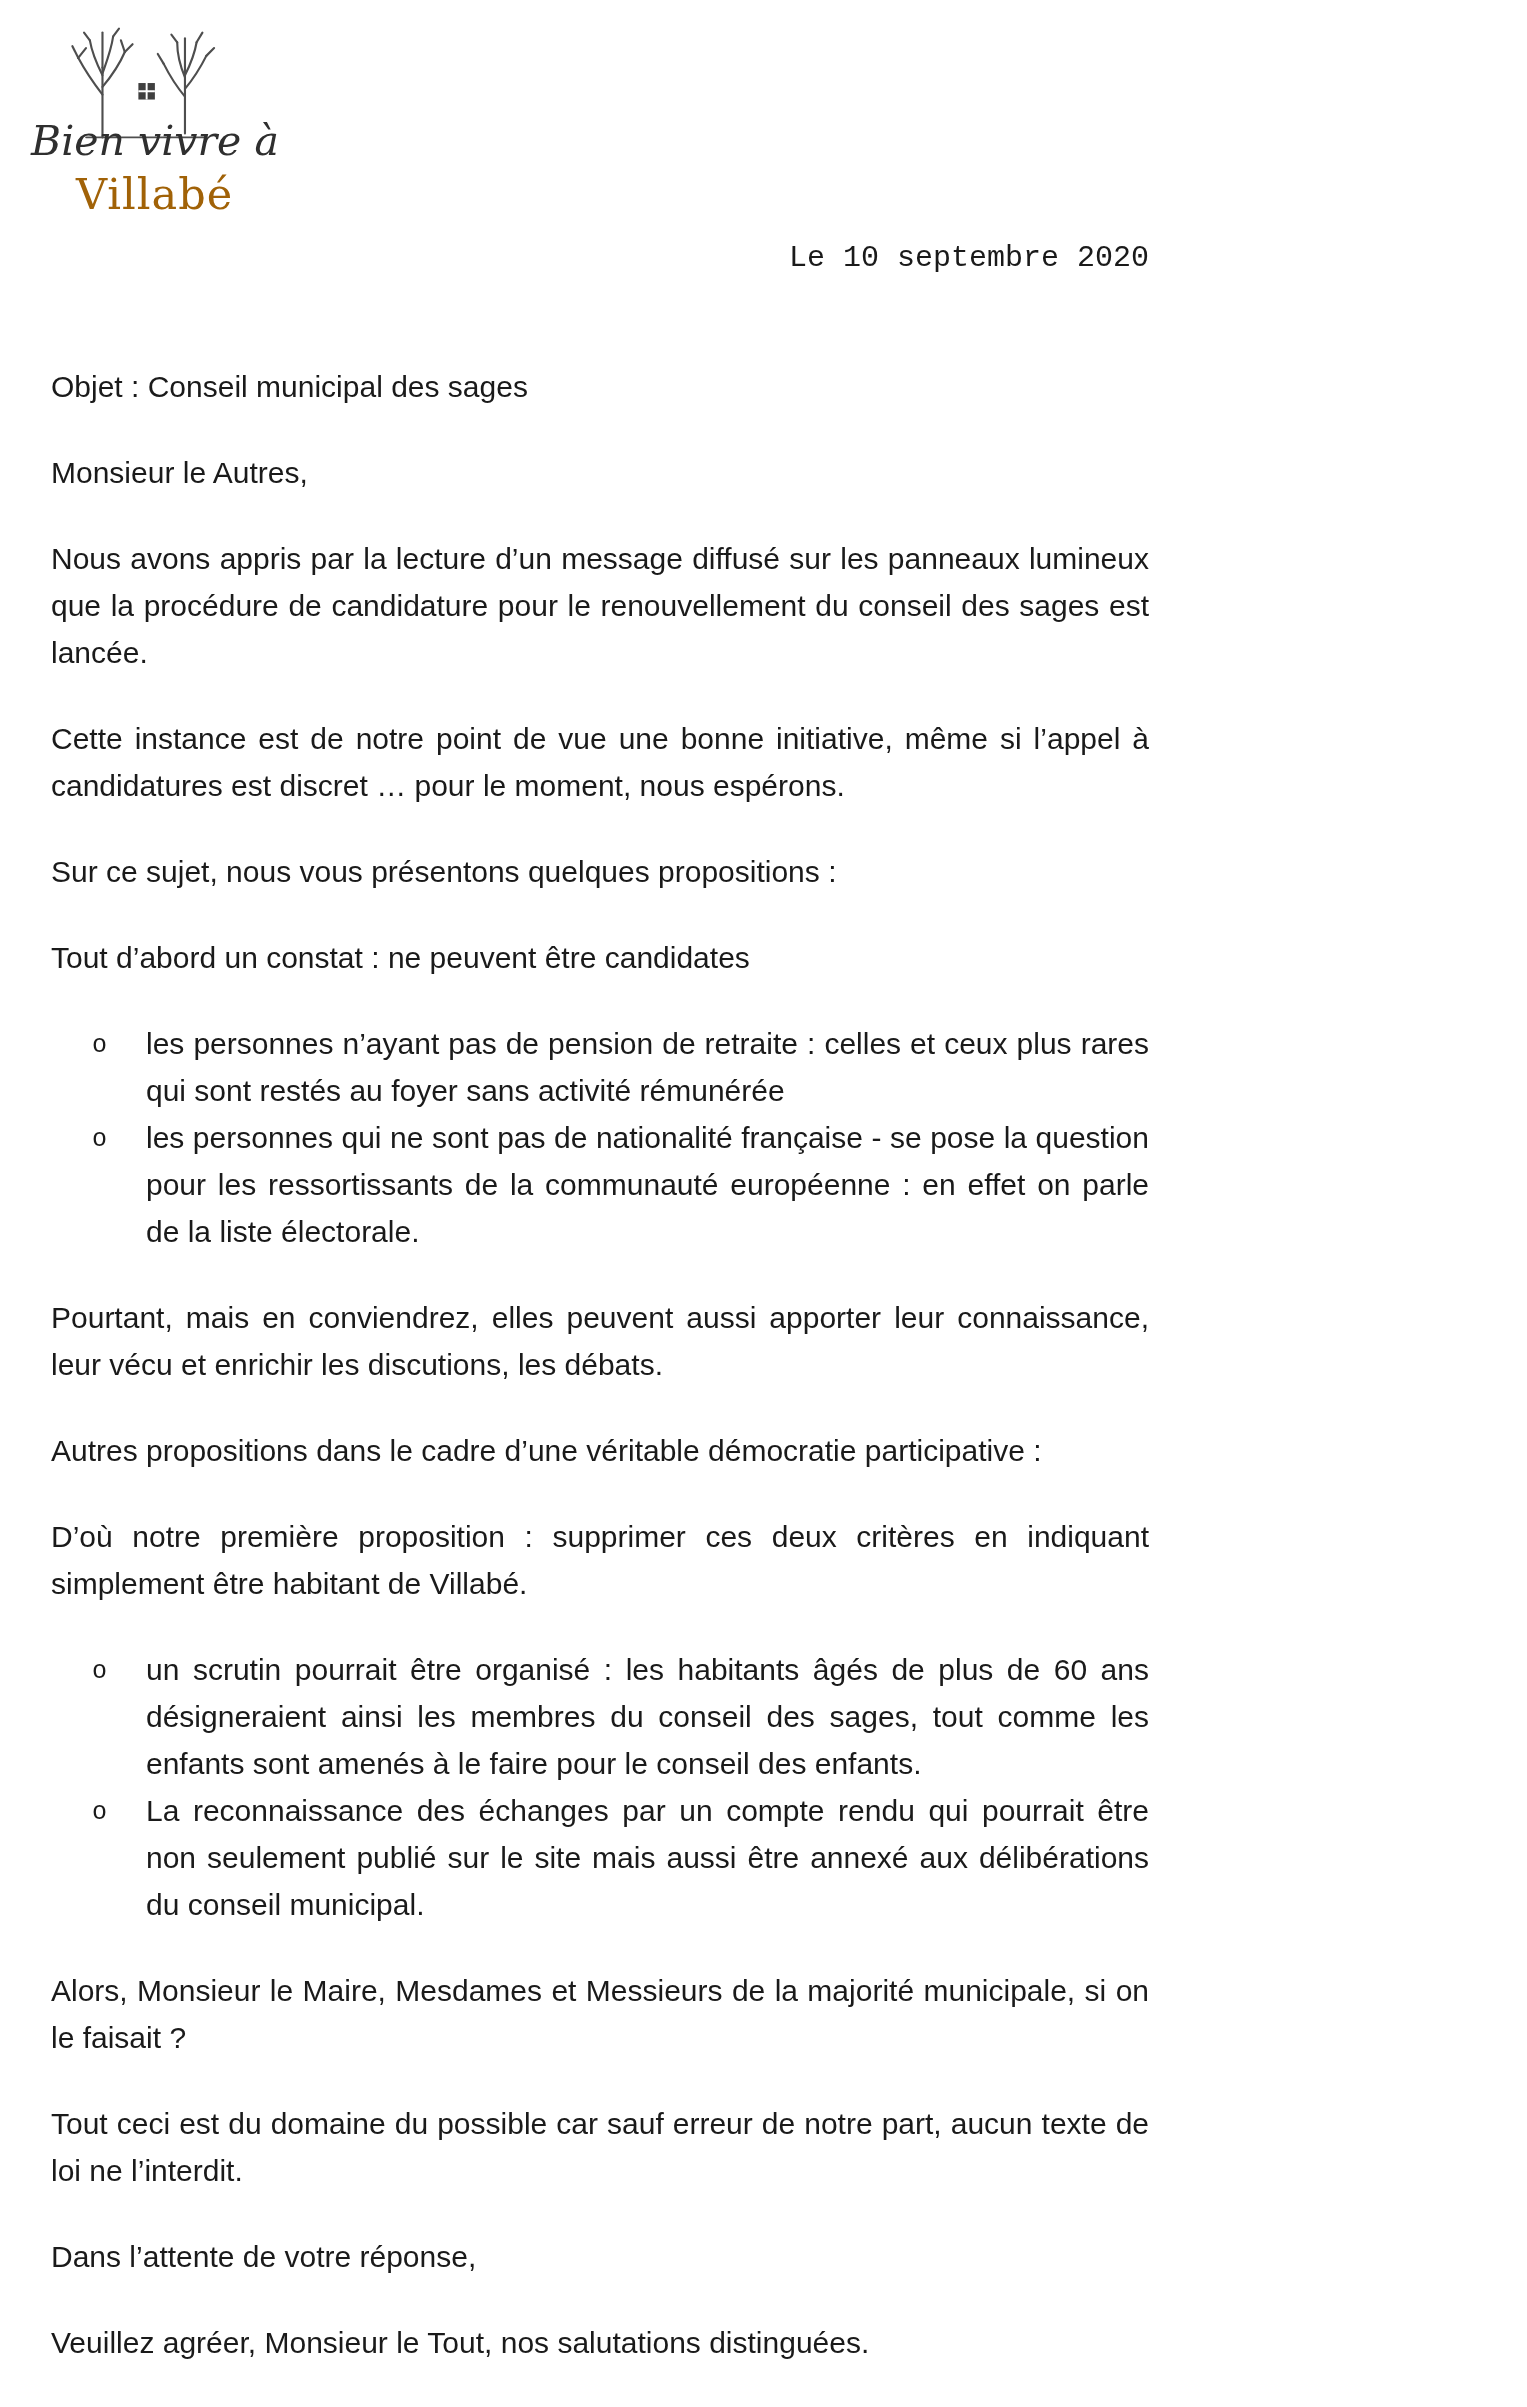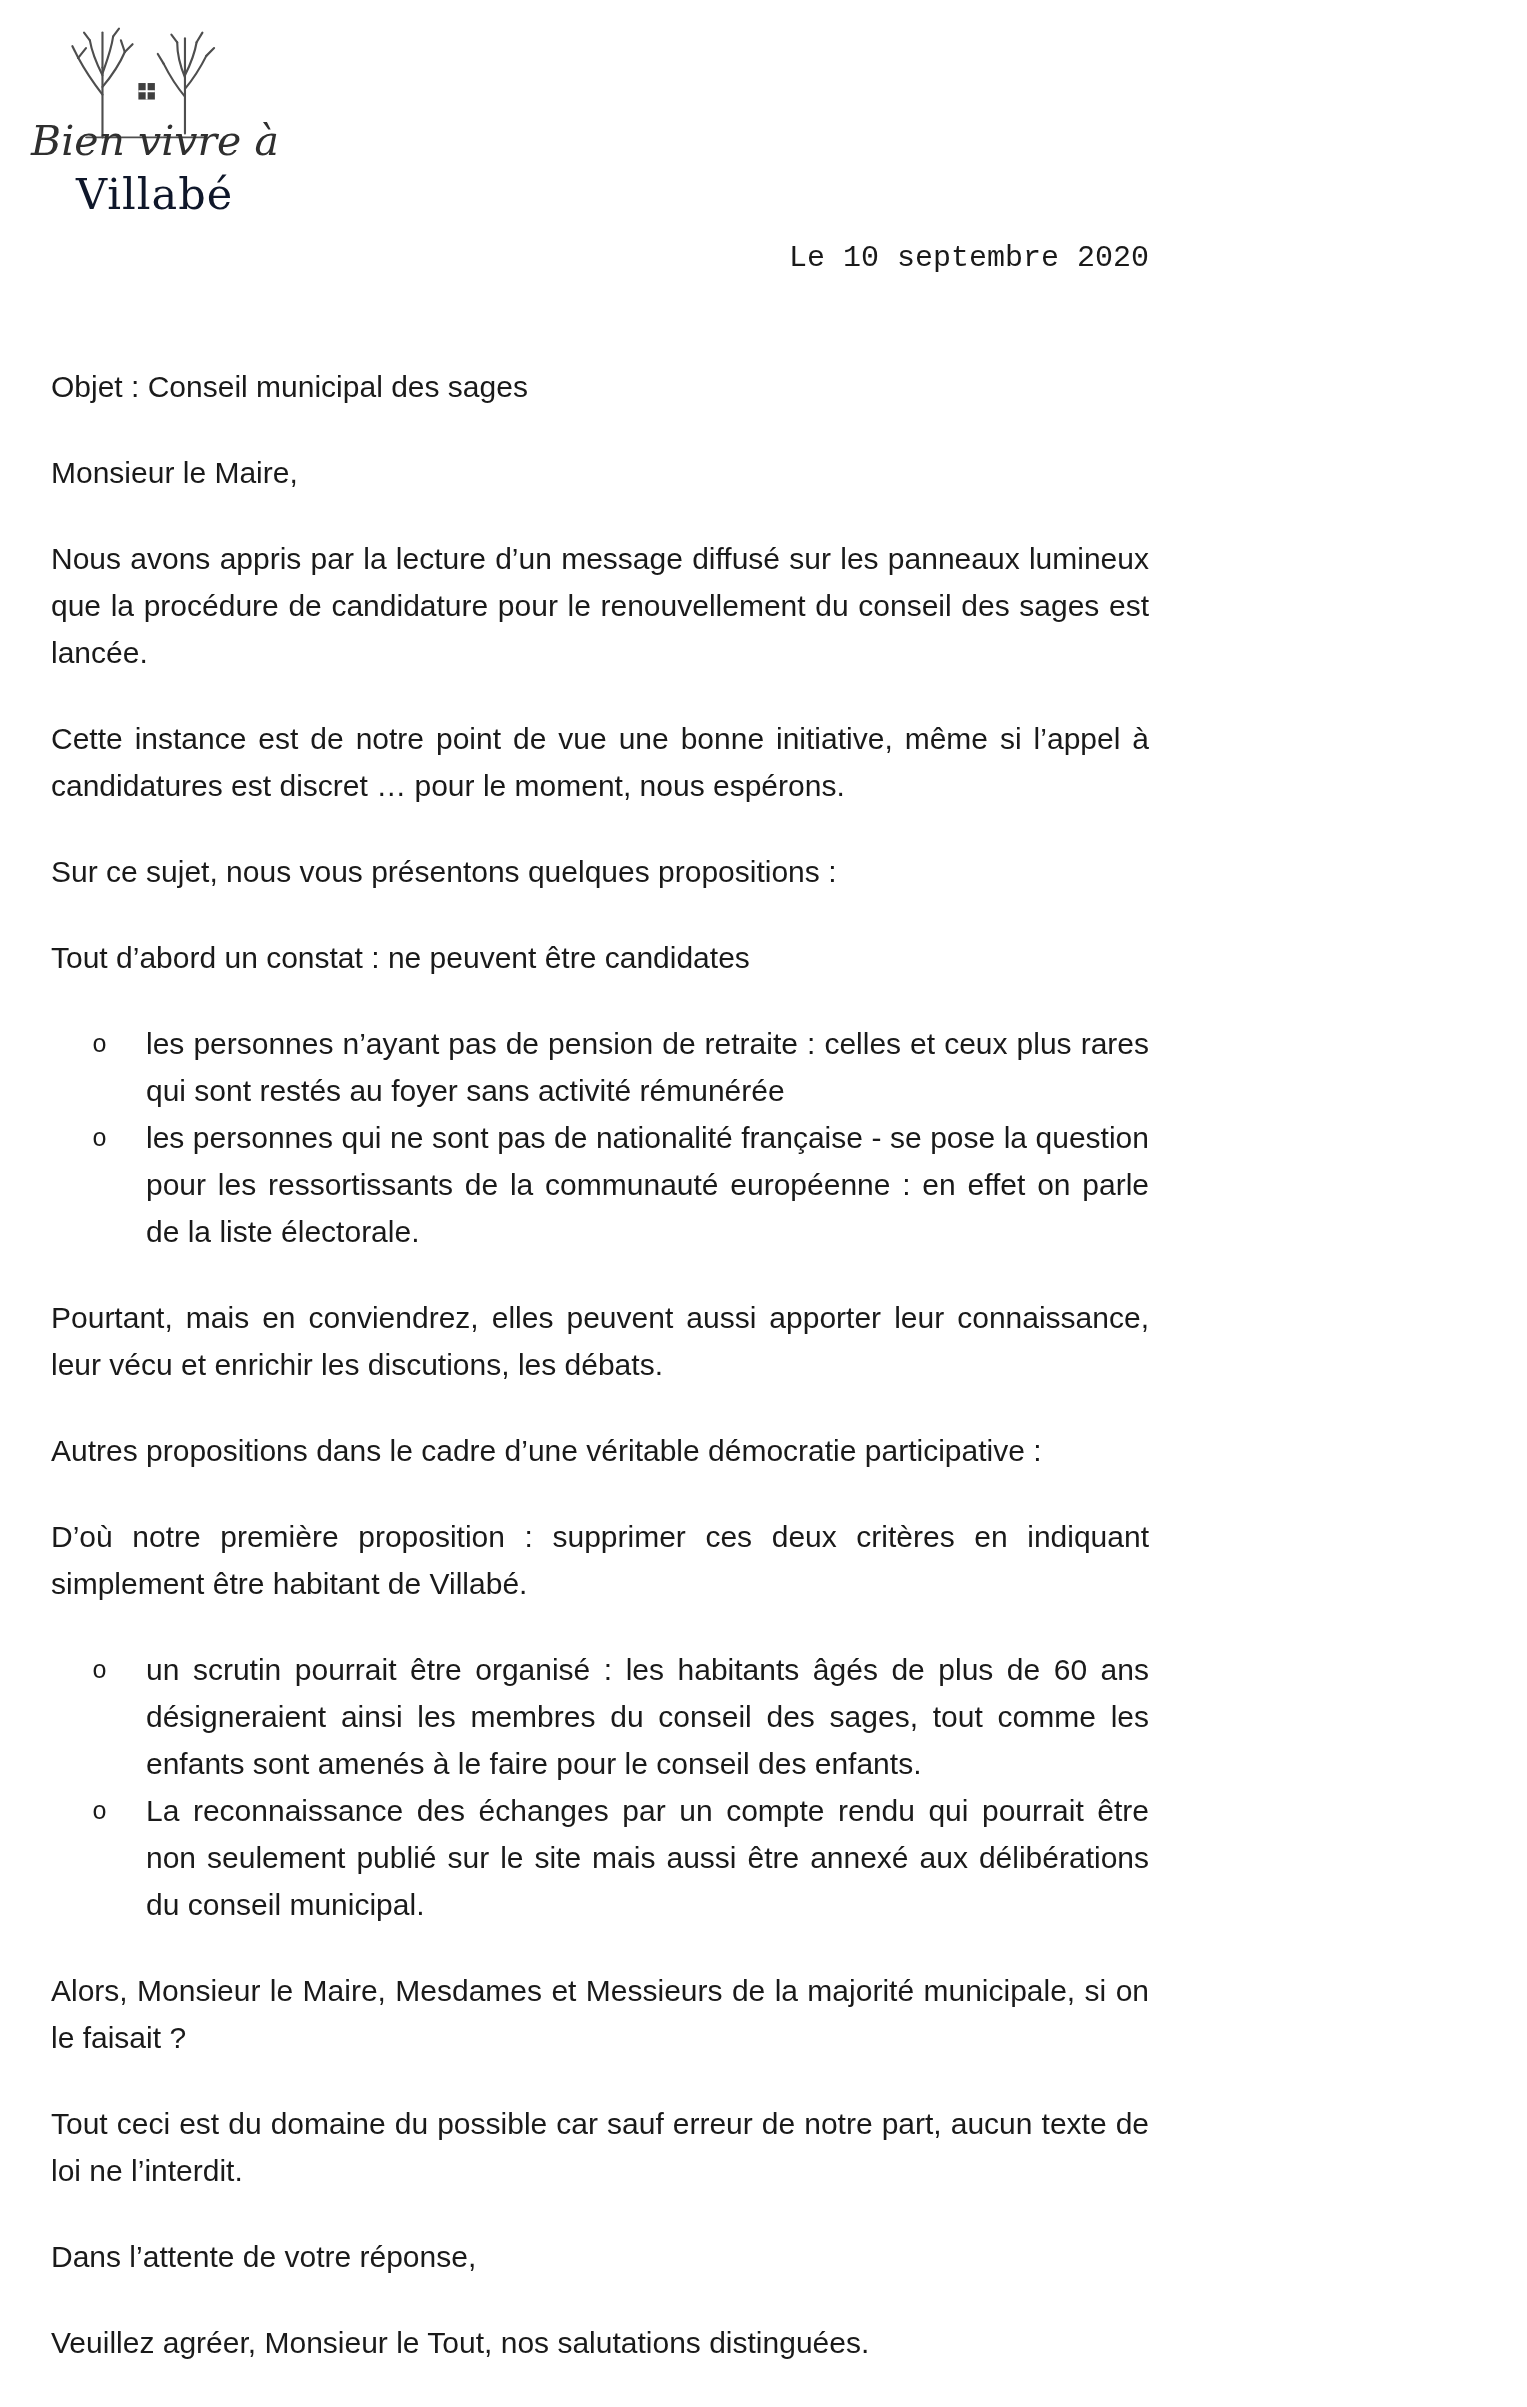--- a/index.html
+++ b/index.html
@@ -48,21 +48,21 @@
     color: #2f2f2f;
     white-space: nowrap;
   }
   .logo-name {
     position: absolute;
     left: 41px;
     top: 153px;
     font-family: "DejaVu Serif", serif;
     font-size: 43px;
     letter-spacing: 1px;
-    color: #0f172a;
+    color: #a16207;
     white-space: nowrap;
   }
 
   
   .date {
     margin-top: 11.6px;
     margin-bottom: 85px;
     text-align: right;
     font-size: 30px;
     line-height: 39px;
@@ -137,21 +137,21 @@
       </svg>
       <div class="logo-script">Bien vivre à</div>
       <div class="logo-name">Villabé</div>
     </div>
   </header>
 
   <div class="date">Le 10 septembre 2020</div>
 
   <p class="para">Objet : Conseil municipal des sages</p>
 
-  <p class="para">Monsieur le Maire,</p>
+  <p class="para">Monsieur le Autres,</p>
 
   <p class="para">Nous avons appris par la lecture d’un message diffusé sur les panneaux lumineux que la procédure de candidature pour le renouvellement du conseil des sages est lancée.</p>
 
   <p class="para">Cette instance est de notre point de vue une bonne initiative, même si l’appel à candidatures est discret … pour le moment, nous espérons.</p>
 
   <p class="para">Sur ce sujet, nous vous présentons quelques propositions :</p>
 
   <p class="para">Tout d’abord un constat : ne peuvent être candidates</p>
 
   <div class="bullet-list">

